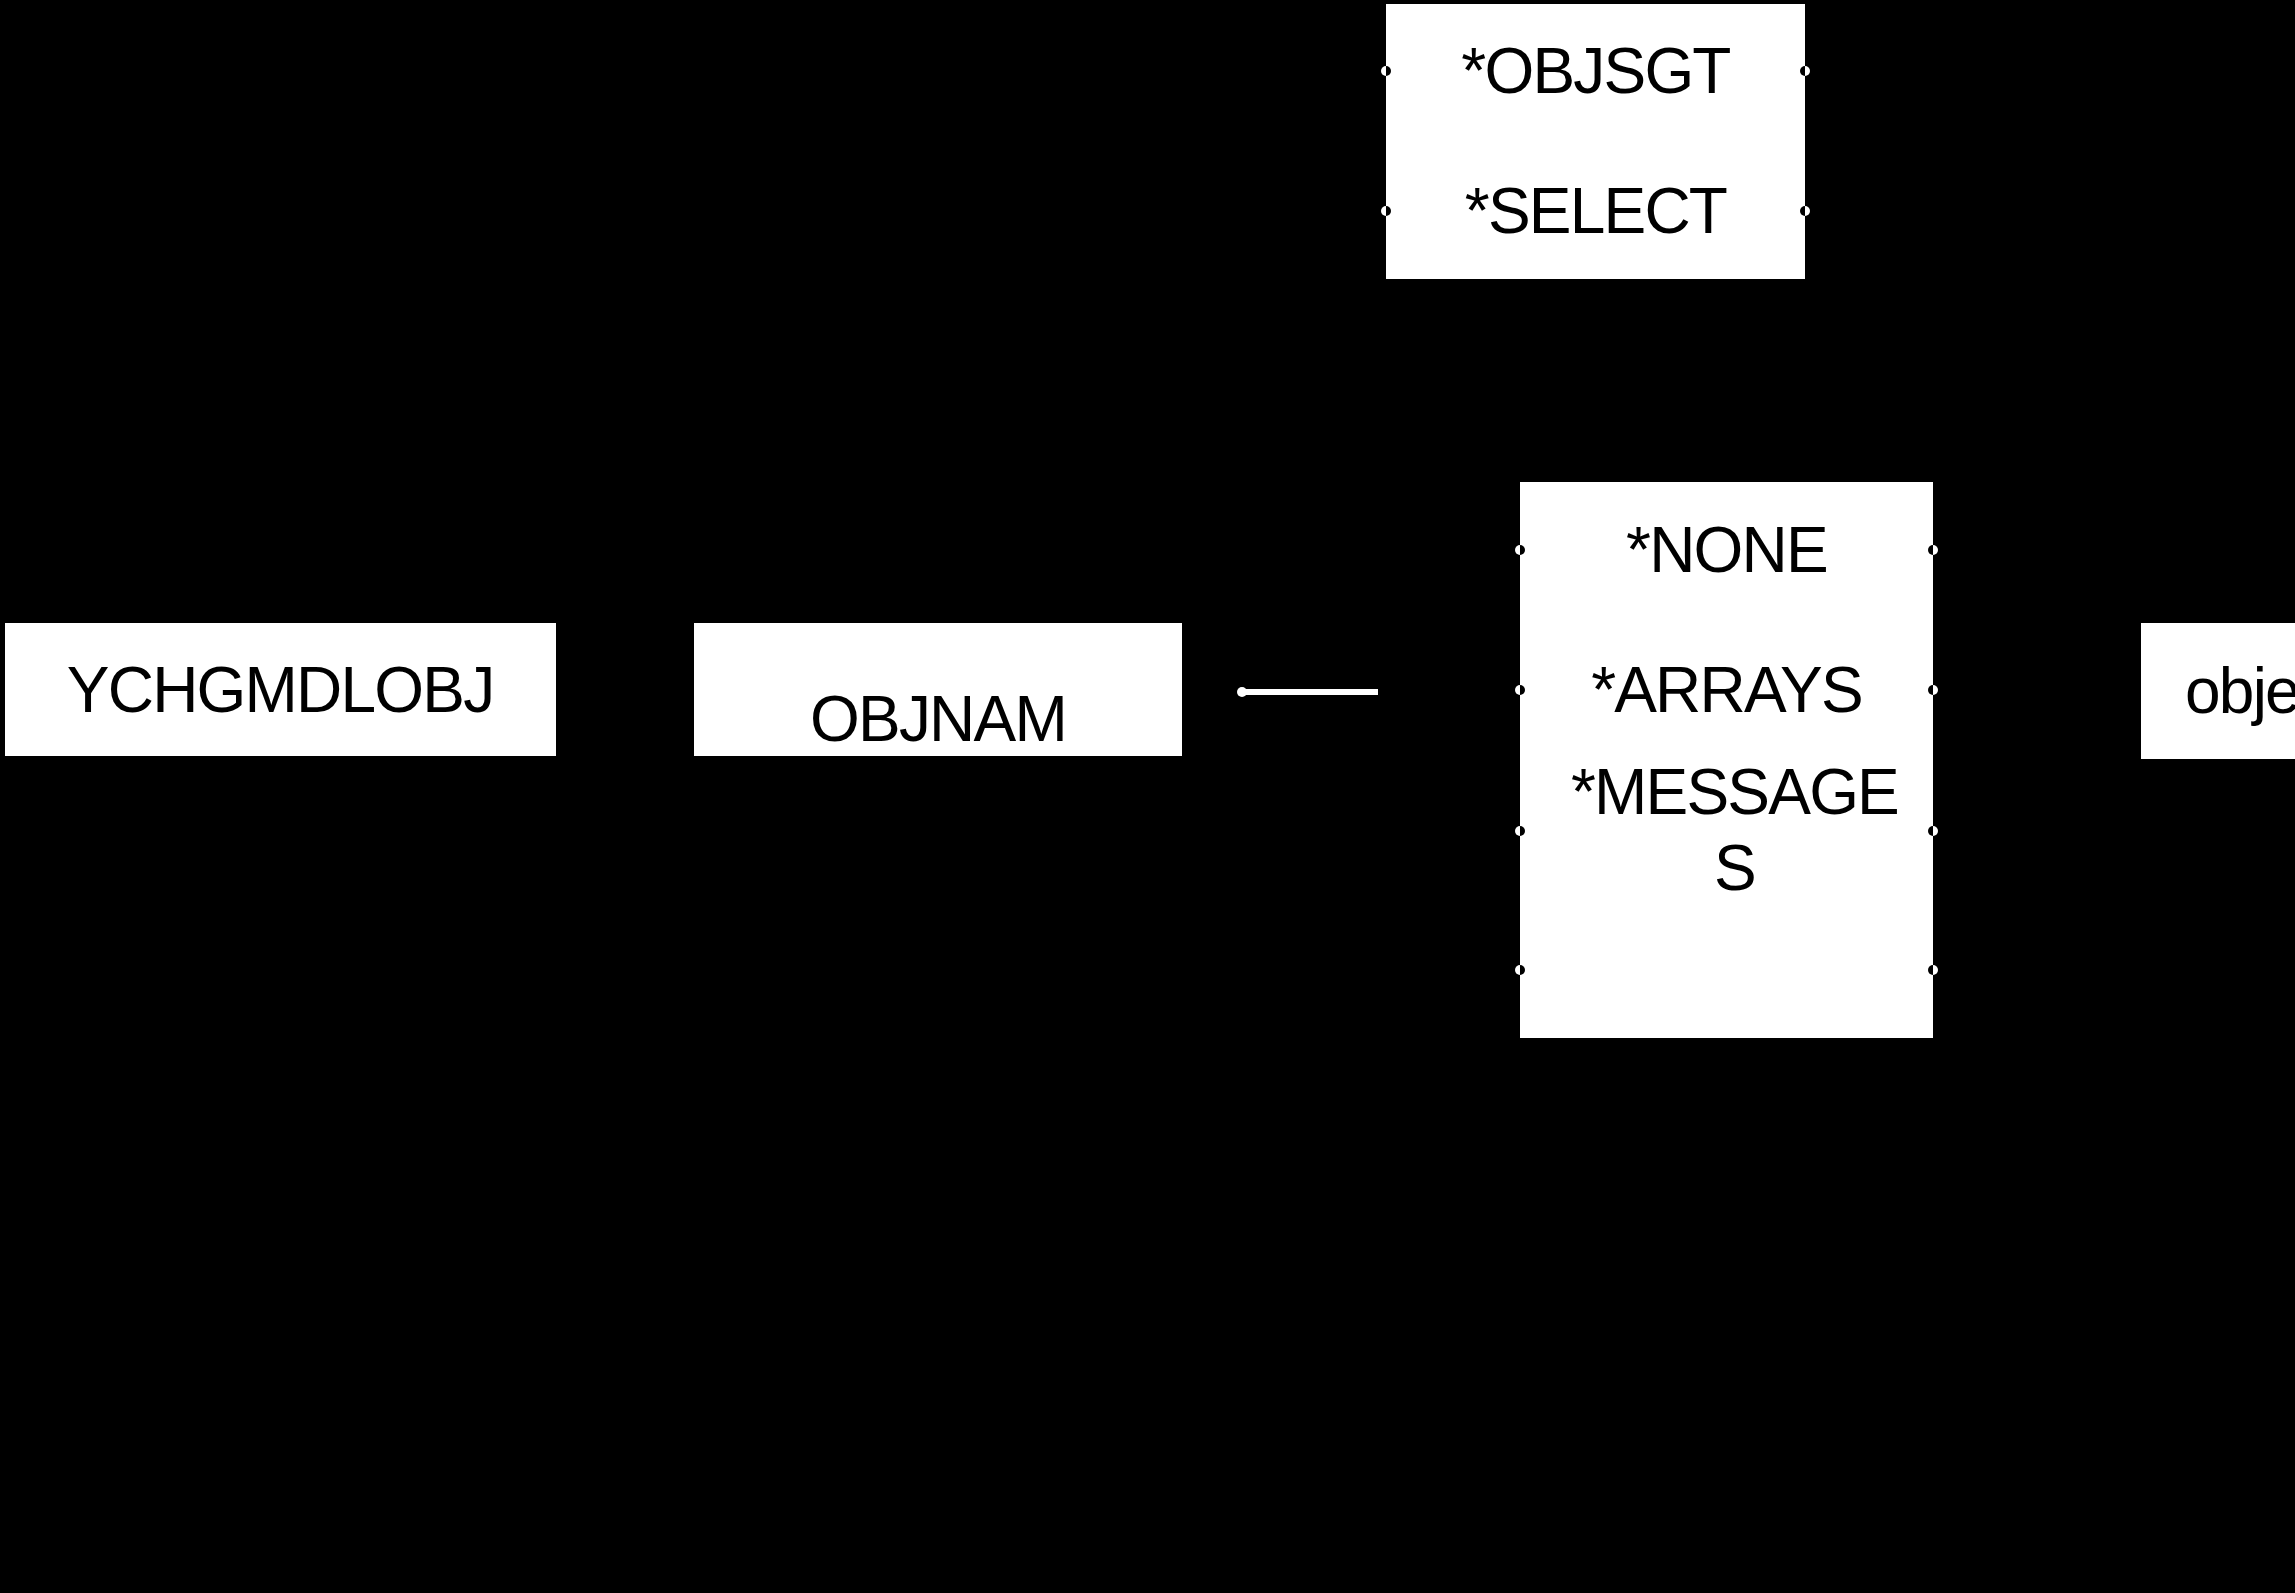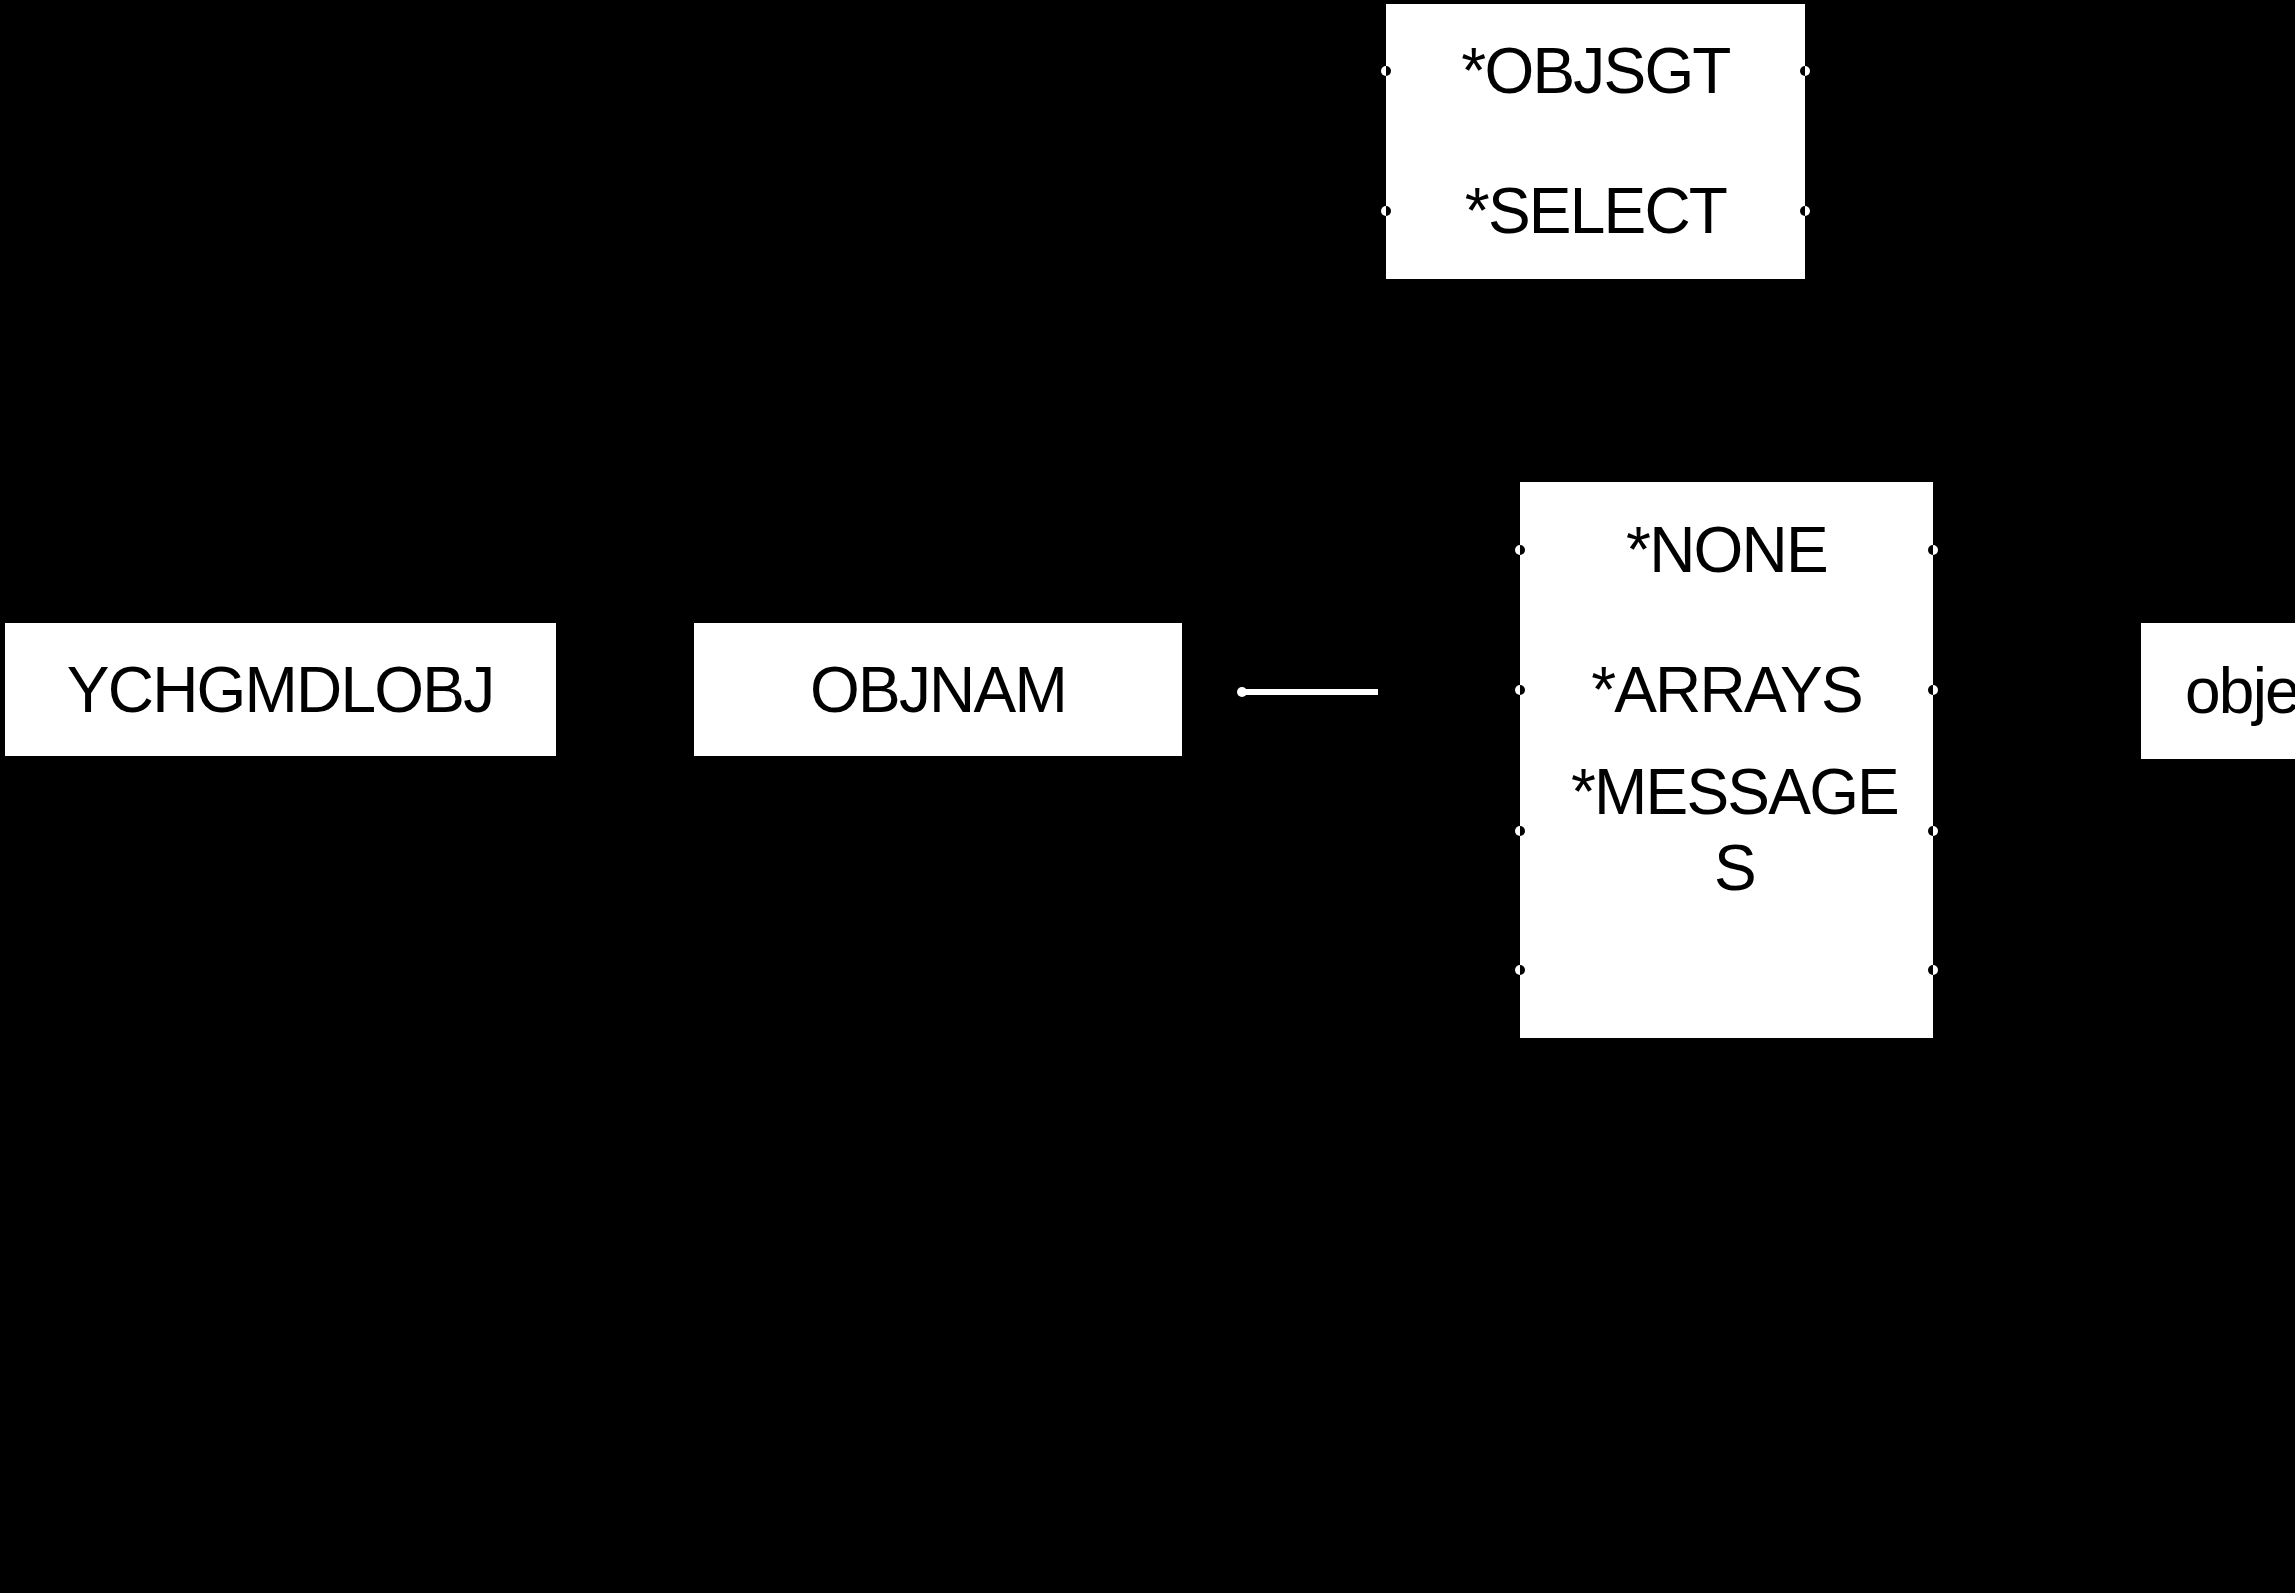--- a/index.html
+++ b/index.html
@@ -70,21 +70,21 @@
       <span class="opt">*OBJSGT</span>
       <span class="tick r"></span>
     </div>
     <div class="row" style="top:152px;height:110px;">
       <span class="tick l"></span>
       <span class="opt">*SELECT</span>
       <span class="tick r"></span>
     </div>
   </div>
 
-  <div class="box single" style="left:694px;top:623px;width:488px;height:133px;">
+  <div class="box single" style="left:694px;top:623px;width:488px;height:133px;align-items:flex-end;">
     <span class="label">OBJNAM</span>
   </div>
 
   <div class="dash"></div>
   <div class="dash-cap"></div>
 
   <div class="box" style="left:1520px;top:482px;width:413px;height:556px;">
     <div class="row" style="top:-0.9px;height:138px;">
       <span class="tick l"></span>
       <span class="opt">*NONE</span>

